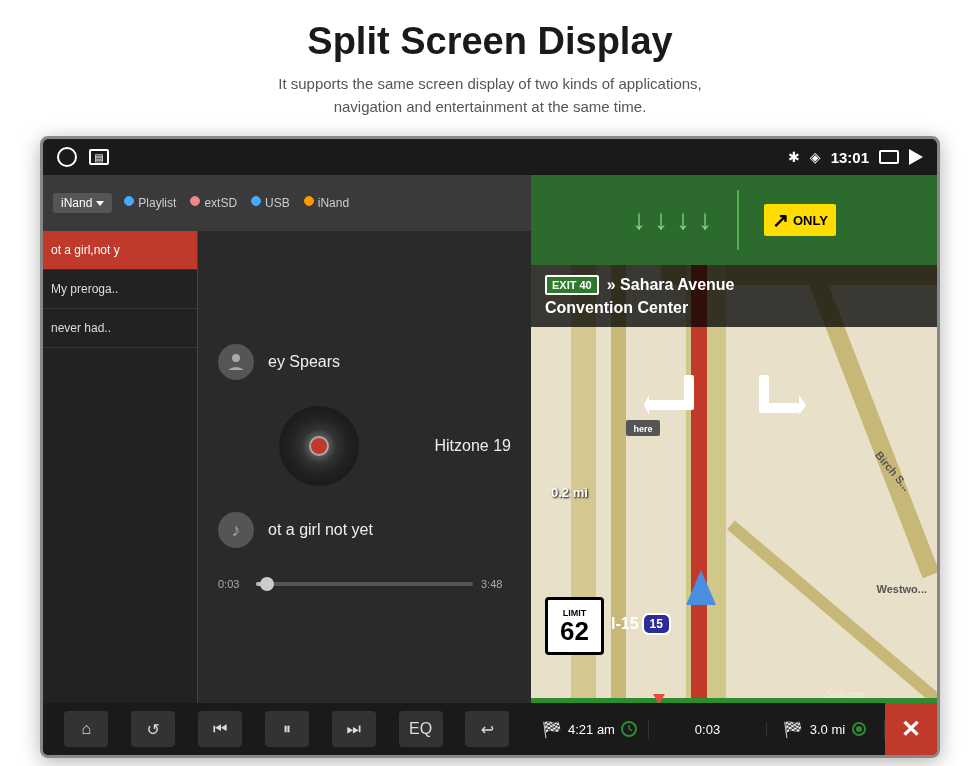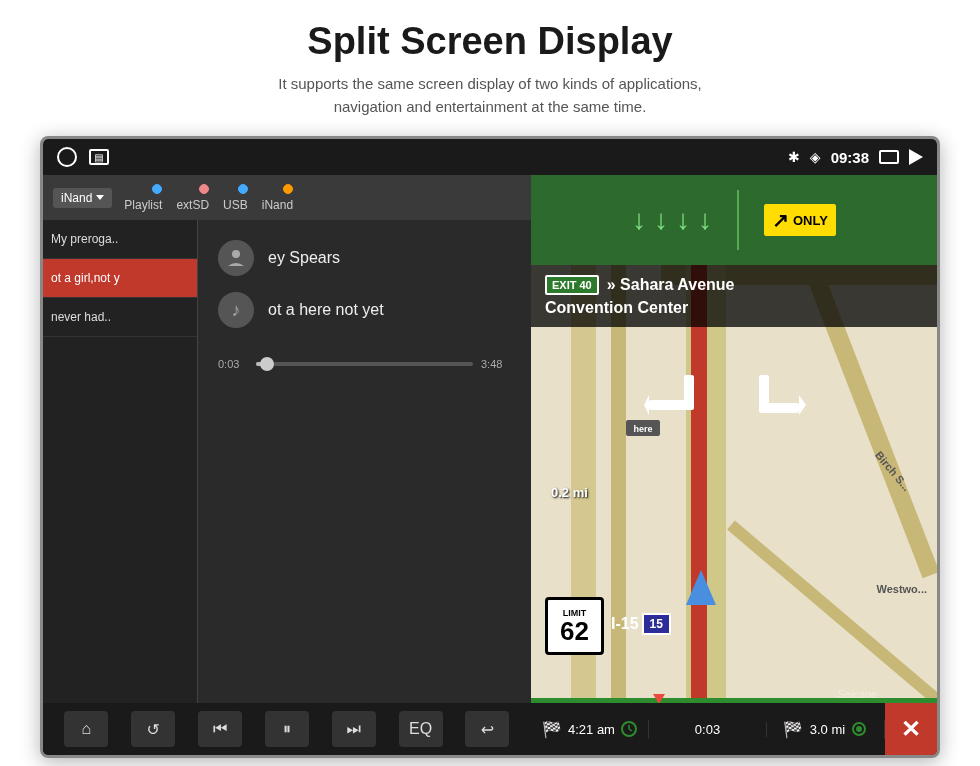--- a/index.html
+++ b/index.html
@@ -105,21 +105,21 @@
       flex-direction: column;
     }
 
     
     .source-bar {
       background: #3a3a3a;
       display: flex;
       align-items: center;
       padding: 6px 10px;
       gap: 12px;
-      height: 45px;
+      height: 56px;
     }
 
     .source-selector {
       background: #555;
       color: #fff;
       font-size: 12px;
       padding: 3px 8px;
       border-radius: 3px;
       display: flex;
       align-items: center;
@@ -135,23 +135,22 @@
 
     .source-options {
       display: flex;
       gap: 14px;
       font-size: 12px;
       color: #ccc;
       align-items: center;
     }
     .source-option {
       display: flex;
-      align-items: flex-end;
+      align-items: flex-start;
       gap: 4px;
-      flex-direction: column;
     }
     .radio-dot {
       width: 10px; height: 10px;
       border-radius: 50%;
       border: 1.5px solid #aaa;
     }
     .radio-dot.active {
       background: #e88;
       border-color: #e88;
     }
@@ -187,21 +186,21 @@
       background: #c0392b;
       color: #fff;
     }
 
     
     .player-center {
       flex: 1;
       display: flex;
       flex-direction: column;
       align-items: center;
-      justify-content: flex-start;
+      justify-content: center;
       padding: 20px 10px;
     }
 
     .track-info {
       display: flex;
       flex-direction: column;
       gap: 16px;
       width: 100%;
       padding: 0 10px;
       margin-bottom: 20px;
@@ -454,21 +453,21 @@
       width: 0; height: 0;
       border-left: 15px solid transparent;
       border-right: 15px solid transparent;
       border-bottom: 35px solid #4a8fdf;
     }
 
     
     .watermark {
       position: absolute;
       bottom: 55px;
-      right: 60px;
+      right: 72px;
       font-size: 11px;
       color: rgba(255,255,255,0.4);
       font-style: italic;
     }
 
     
     .dist-indicator {
       position: absolute;
       top: 310px;
       left: 20px;
@@ -529,21 +528,21 @@
       color: #fff;
       font-weight: bold;
     }
     .i15-badge {
       background: #2d2d9a;
       color: #fff;
       font-size: 12px;
       font-weight: bold;
       padding: 2px 6px;
       border: 2px solid #fff;
-      border-radius: 1px;
+      border-radius: 7px;
     }
   </style>
 </head>
 <body>
 
 <div class="page-wrapper">
   <h1 class="page-title">Split Screen Display</h1>
   <p class="page-subtitle">It supports the same screen display of two kinds of applications,<br>navigation and entertainment at the same time.</p>
 
   <div class="device-frame">
@@ -551,21 +550,21 @@
     <div class="status-bar">
       <div class="status-left">
         <div class="status-circle"></div>
         <div class="status-img-icon">
           <span style="color:#fff;font-size:10px;">▤</span>
         </div>
       </div>
       <div class="status-right">
         <span style="font-size:14px;">✱</span>
         <span style="font-size:14px;">◈</span>
-        <span class="status-time">09:38</span>
+        <span class="status-time">13:01</span>
         <div class="status-rect"></div>
         <div class="status-triangle"></div>
       </div>
     </div>
 
     <div class="split-screen">
 
       <div class="left-panel">
 
         <div class="source-bar">
@@ -589,44 +588,50 @@
             <div class="source-option">
               <div class="radio-dot active-orange"></div>
               <span>iNand</span>
             </div>
           </div>
         </div>
 
         <div class="player-body">
 
           <div class="playlist-sidebar">
+            <div class="playlist-item active">ot a girl,not y</div>
             <div class="playlist-item">My preroga..</div>
-            <div class="playlist-item active">ot a girl,not y</div>
             <div class="playlist-item">never had..</div>
           </div>
 
           <div class="player-center">
 
             <div class="track-info">
               <div class="track-row">
                 <div class="track-icon">
                   <svg width="20" height="20" viewBox="0 0 20 20">
                     <circle cx="10" cy="6" r="4" fill="#aaa"></circle>
                     <path d="M2 18 Q10 12 18 18" fill="#aaa"></path>
                   </svg>
                 </div>
                 <span class="track-text">ey Spears</span>
               </div>
 
+              <div class="track-row" style="align-items:center;">
+                <div class="vinyl-record">
+                  <div class="vinyl-center"></div>
+                </div>
+                <span class="track-text">Hitzone 19</span>
+              </div>
 
               <div class="track-row">
                 <div class="track-icon">
                   <span style="font-size:18px;">♪</span>
                 </div>
-                <span class="track-text">ot a here not yet</span>
+                <span class="track-text">ot a girl not yet</span>
               </div>
             </div>
 
             <div class="progress-section">
               <span class="time-label">0:03</span>
               <div class="progress-bar">
                 <div class="progress-fill"></div>
                 <div class="progress-thumb"></div>
               </div>
               <span class="time-label">3:48</span>

